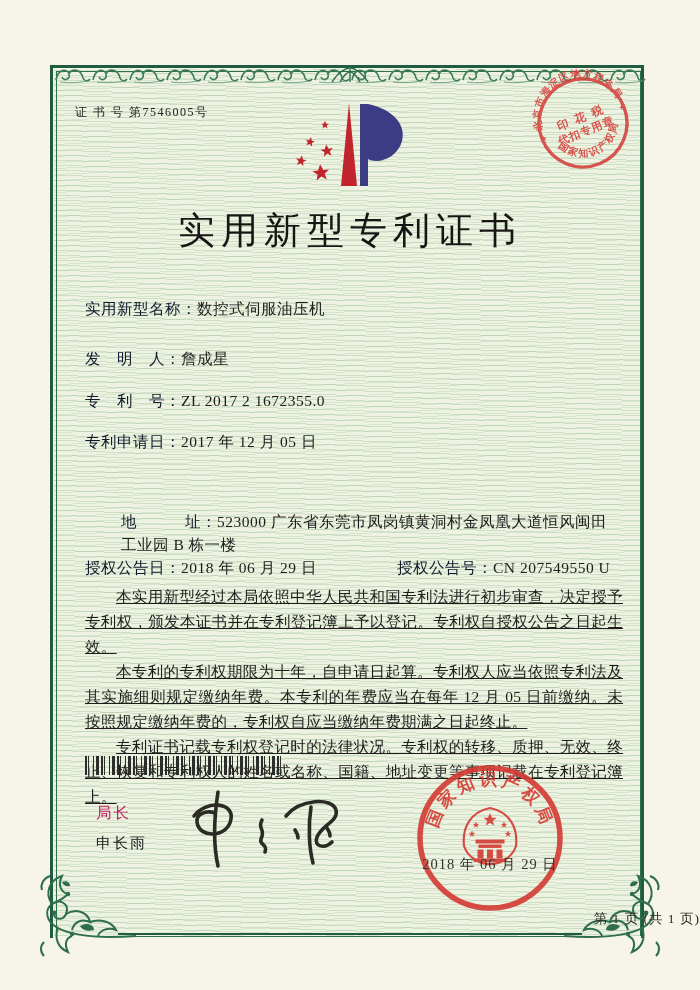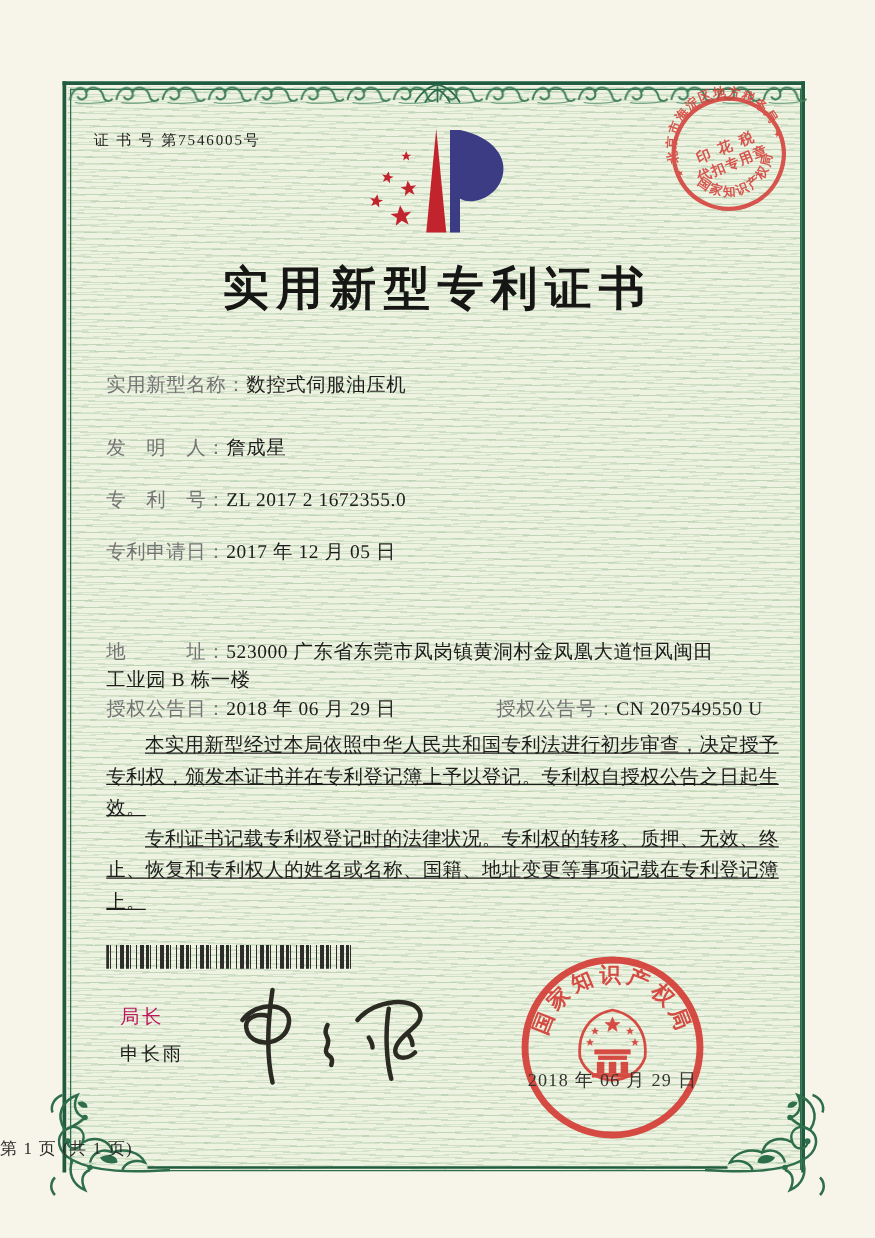--- a/index.html
+++ b/index.html
@@ -36,25 +36,25 @@
   .ornament.left{left:36px;top:872px;}
   .ornament.right{left:560px;top:872px;transform:scaleX(-1);}
   .topband{position:absolute;left:54px;top:66px;width:592px;height:18px;}
 
   .certno{
     position:absolute;left:75px;top:104px;font-size:12px;color:#20201e;letter-spacing:1.5px;
   }
   .logo{position:absolute;left:280px;top:100px;}
   .title{
     position:absolute;left:0;top:206px;width:700px;text-align:center;
-    font-size:37px;color:#161614;letter-spacing:6px;font-weight:700;
+    font-size:37px;color:#161614;letter-spacing:6px;font-weight:400;
   }
   .row{position:absolute;left:85px;font-size:15.5px;color:#1d1d1b;letter-spacing:.5px;line-height:23px;}
-  .row .lab{color:#737373;}
-  .addr{width:492px;}
+  .row .lab{color:#0f172a;}
+  .addr{width:492px;margin-left:36px;}
   .grant2{left:397px;}
   .paras{
     position:absolute;left:85px;top:584px;width:538px;
     font-size:15.5px;color:#1d1d1b;line-height:25px;text-align:justify;letter-spacing:.3px;
   }
   .paras p{margin:0;text-indent:2em;text-decoration:underline;}
   .barcode{
     position:absolute;left:85px;top:756px;width:196px;height:19px;
     background:
       repeating-linear-gradient(90deg,#2d2d2b 0 2px,transparent 2px 3px,#2d2d2b 3px 4px,transparent 4px 8px,#2d2d2b 8px 9px,transparent 9px 11px,#2d2d2b 11px 14px,transparent 14px 16px);
@@ -62,21 +62,21 @@
   .signer-title{position:absolute;left:96px;top:803px;font-size:15.5px;color:#be185d;letter-spacing:2px;}
   .signer-name{position:absolute;left:96px;top:834px;font-size:15px;color:#20201e;letter-spacing:2px;}
   .signature{position:absolute;left:182px;top:786px;}
   .seal{position:absolute;left:412px;top:760px;}
   .seal-date{
     position:absolute;left:412px;top:855px;width:156px;text-align:center;
     font-size:14.5px;color:#35332f;letter-spacing:1px;
   }
   .stamp{position:absolute;left:523px;top:63px;transform:rotate(-22deg);opacity:.88;}
   .footer{
-    position:absolute;left:0;top:910px;width:700px;text-align:left;
+    position:absolute;left:0;top:910px;width:700px;text-align:right;
     font-size:13.5px;color:#2c2c2a;letter-spacing:1px;
   }
 </style>
 </head>
 <body>
 
 <div id="page">
 
   <div class="guilloche"></div>
   <div class="frame"></div>
@@ -120,20 +120,21 @@
   <div class="row" style="top:347px"><span class="lab">发　明　人：</span><span>詹成星</span></div>
   <div class="row" style="top:389px"><span class="lab">专　利　号：</span><span>ZL 2017 2 1672355.0</span></div>
   <div class="row" style="top:430px"><span class="lab">专利申请日：</span><span>2017 年 12 月 05 日</span></div>
   <div class="row addr" style="top:510px"><span class="lab">地　　　址：</span><span>523000 广东省东莞市凤岗镇黄洞村金凤凰大道恒风闽田工业园 B 栋一楼</span></div>
 
   <div class="row" style="top:556px"><span class="lab">授权公告日：</span><span>2018 年 06 月 29 日</span></div>
   <div class="row grant2" style="top:556px"><span class="lab">授权公告号：</span><span>CN 207549550 U</span></div>
 
   <div class="paras">
     <p>本实用新型经过本局依照中华人民共和国专利法进行初步审查，决定授予专利权，颁发本证书并在专利登记簿上予以登记。专利权自授权公告之日起生效。</p>
+    <p>本专利的专利权期限为十年，自申请日起算。专利权人应当依照专利法及其实施细则规定缴纳年费。本专利的年费应当在每年 12 月 05 日前缴纳。未按照规定缴纳年费的，专利权自应当缴纳年费期满之日起终止。</p>
     <p>专利证书记载专利权登记时的法律状况。专利权的转移、质押、无效、终止、恢复和专利权人的姓名或名称、国籍、地址变更等事项记载在专利登记簿上。</p>
   </div>
 
   <div class="barcode"></div>
 
   <div class="signer-title">局长</div>
   <div class="signer-name">申长雨</div>
 
   <svg class="signature" width="180" height="84" viewBox="0 0 180 84">
     <g fill="none" stroke="#2b2b24" stroke-width="3.6" stroke-linecap="round">

